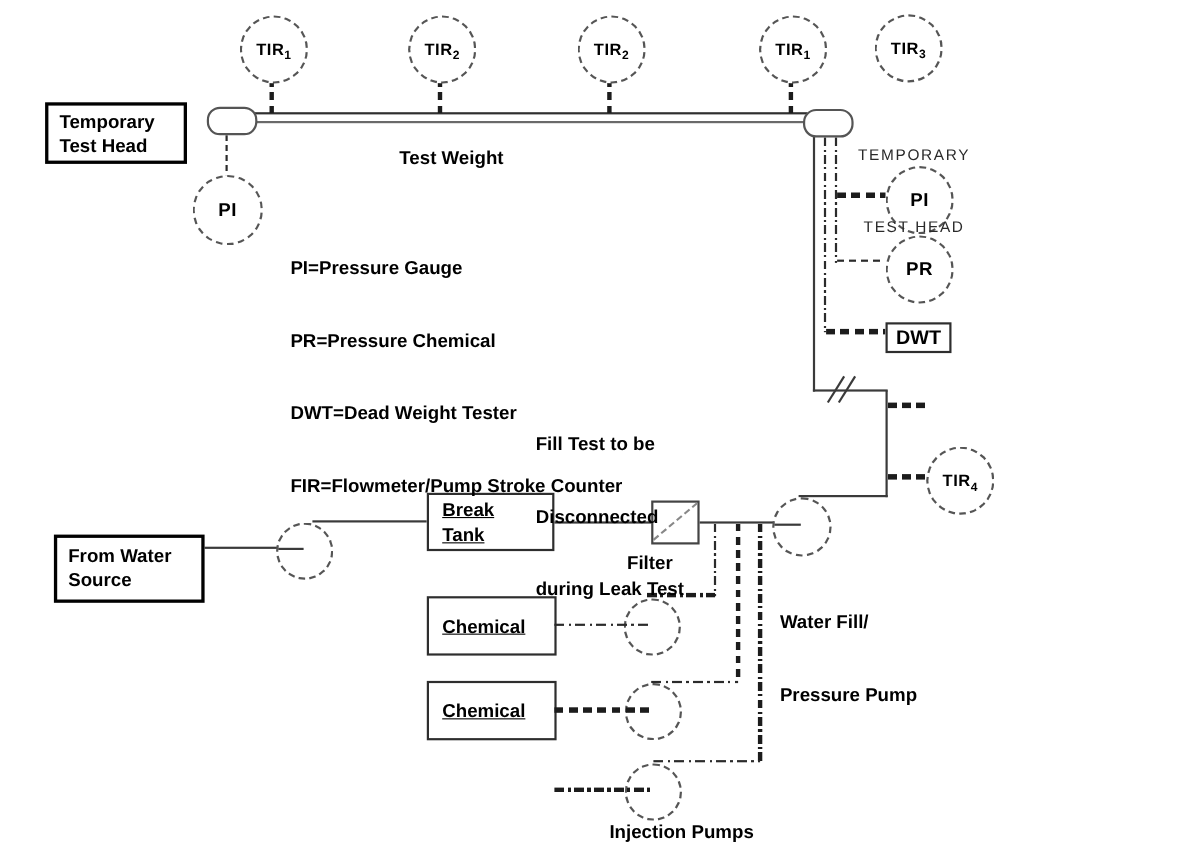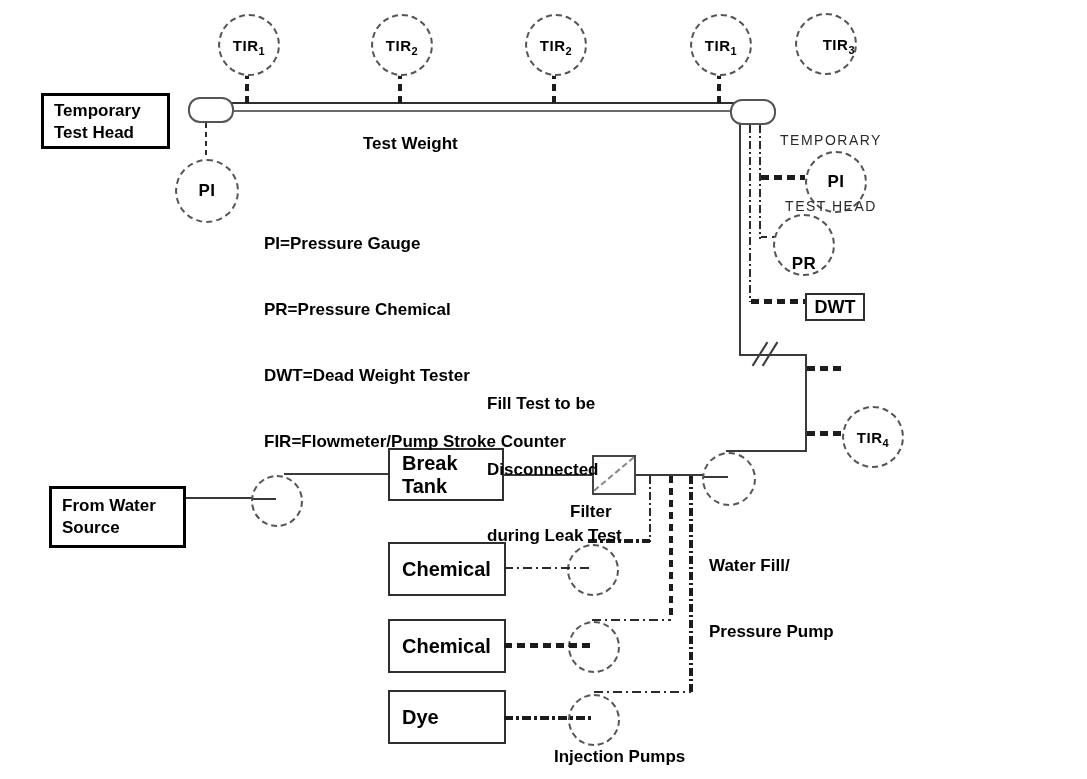--- a/index.html
+++ b/index.html
@@ -27,21 +27,21 @@
   
   .circ{position:absolute;z-index:2;background:#fff;border:2px dashed #555;border-radius:50%;
         display:flex;align-items:center;justify-content:center;
         font-weight:bold;font-size:15px;letter-spacing:0.5px;}
   .circ.big{font-size:17px;}
   .circ sub{font-size:11px;line-height:0;vertical-align:-4px;}
   
   .bbox{position:absolute;z-index:2;background:#fff;border:3px solid #000;
         font-weight:bold;font-size:17px;line-height:22px;padding:4px 6px 0 10px;}
   .tbox{position:absolute;z-index:2;background:#fff;border:2px solid #2e2e2e;
-        font-weight:bold;font-size:20px;line-height:23px;display:flex;align-items:center;padding-left:12px;}
+        font-weight:bold;font-size:17px;line-height:23px;display:flex;align-items:center;padding-left:12px;text-decoration:underline;}
   .dwtbox{position:absolute;z-index:2;background:#fff;border:2px solid #2e2e2e;
         font-weight:bold;font-size:18px;display:flex;align-items:center;justify-content:center;}
   .filterbox{position:absolute;z-index:2;background:#fff;border:2px solid #444;}
   .filterbox .diag{position:absolute;left:-6px;top:16px;width:52px;border-top:2px dashed #888;transform:rotate(-40deg);}
   
   .lbl{position:absolute;z-index:4;font-weight:bold;font-size:17px;line-height:22px;white-space:pre;}
   .lbl-light{position:absolute;z-index:4;font-weight:normal;font-size:14px;line-height:22px;
              letter-spacing:1.5px;color:#2a2a2a;text-align:center;white-space:pre;}
 </style>
 </head>
@@ -63,21 +63,21 @@
   </div>
   <div class="circ" style="left:357px;top:14px;width:58px;height:58px;">
     <span><span>TIR</span><sub>2</sub></span>
   </div>
   <div class="circ" style="left:511px;top:14px;width:58px;height:58px;">
     <span><span>TIR</span><sub>2</sub></span>
   </div>
   <div class="circ" style="left:676px;top:14px;width:58px;height:58px;">
     <span><span>TIR</span><sub>1</sub></span>
   </div>
-  <div class="circ" style="left:781px;top:13px;width:58px;height:58px;justify-content:flex-end;">
+  <div class="circ" style="left:781px;top:13px;width:58px;height:58px;">
     <span><span>TIR</span><sub>3</sub></span>
   </div>
 
   <div class="bbox" style="left:27px;top:93px;width:107px;height:46px;">
     <div>Temporary</div>
     <div>Test Head</div>
   </div>
   <div class="ln dash-v-thin" style="left:191px;top:123px;height:37px;"></div>
   <div class="circ big" style="left:161px;top:159px;width:60px;height:60px;">
     <span>PI</span>
@@ -99,21 +99,21 @@
   <div class="ln solid-v" style="left:725px;top:123px;height:233px;"></div>
   <div class="ln dashdot-v-thin" style="left:735px;top:125px;height:177px;"></div>
   <div class="ln dashdot-v-thin" style="left:745px;top:125px;height:114px;"></div>
 
   <div class="ln dash-h-thick" style="left:747px;top:175px;width:44px;"></div>
   <div class="circ big" style="left:791px;top:151px;width:58px;height:58px;">
     <span>PI</span>
   </div>
 
   <div class="ln dash-h-thin" style="left:747px;top:236px;width:44px;"></div>
-  <div class="circ big" style="left:759px;top:214px;width:58px;height:58px;align-items:flex-end;">
+  <div class="circ big" style="left:791px;top:214px;width:58px;height:58px;">
     <span>PR</span>
   </div>
 
   <div class="ln dash-h-thick" style="left:737px;top:299px;width:54px;"></div>
   <div class="dwtbox" style="left:791px;top:293px;width:56px;height:24px;">
     <span>DWT</span>
   </div>
 
   <div class="ln solid-h" style="left:725px;top:354px;width:68px;"></div>
   <div class="slash" style="left:745px;top:340px;"></div>
@@ -179,21 +179,18 @@
   </div>
   <div class="circ" style="left:553px;top:544px;width:48px;height:48px;"></div>
   <div class="ln dashdot-h-thin overlay" style="left:490px;top:567px;width:88px;"></div>
 
   <div class="tbox" style="left:374px;top:619px;width:102px;height:50px;">
     <span>Chemical</span>
   </div>
   <div class="circ" style="left:554px;top:621px;width:48px;height:48px;"></div>
   <div class="ln dash-h-thick overlay" style="left:490px;top:643px;width:89px;"></div>
 
-  <div class="tbox" style="left:374px;top:690px;width:102px;height:50px;">
-    <span>Dye</span>
-  </div>
   <div class="circ" style="left:554px;top:694px;width:48px;height:48px;"></div>
   <div class="ln dashdot-h-thick overlay" style="left:490px;top:716px;width:89px;"></div>
 
   <div class="lbl" style="left:540px;top:746px;">Injection Pumps</div>
 
 </div>
 
 </body></html>

